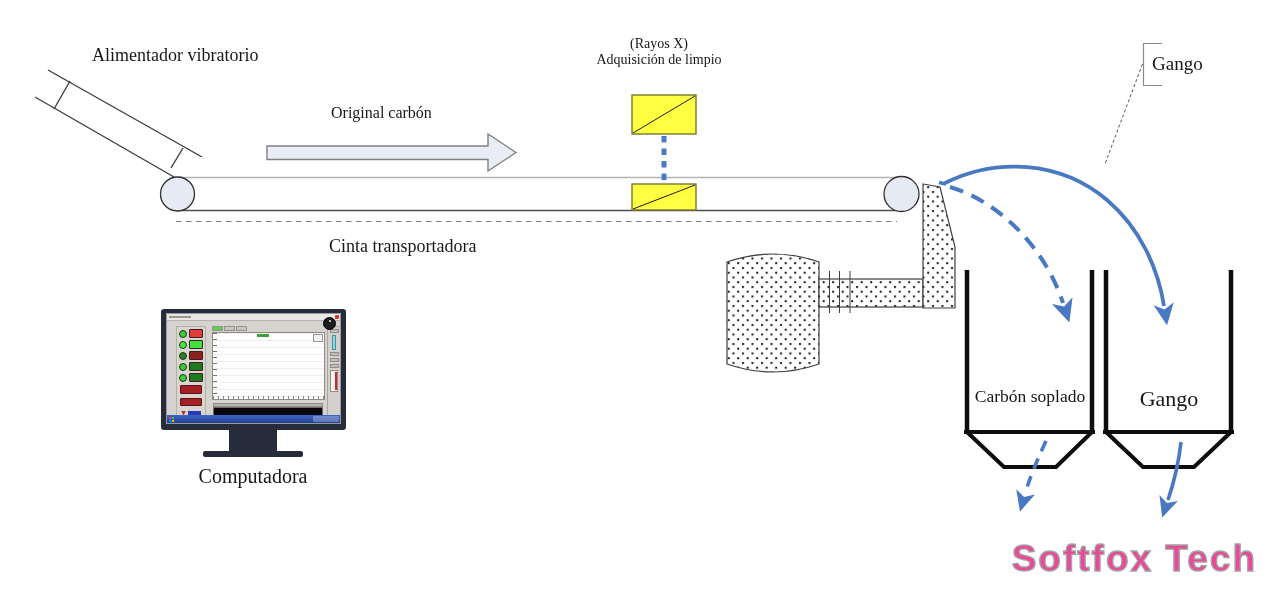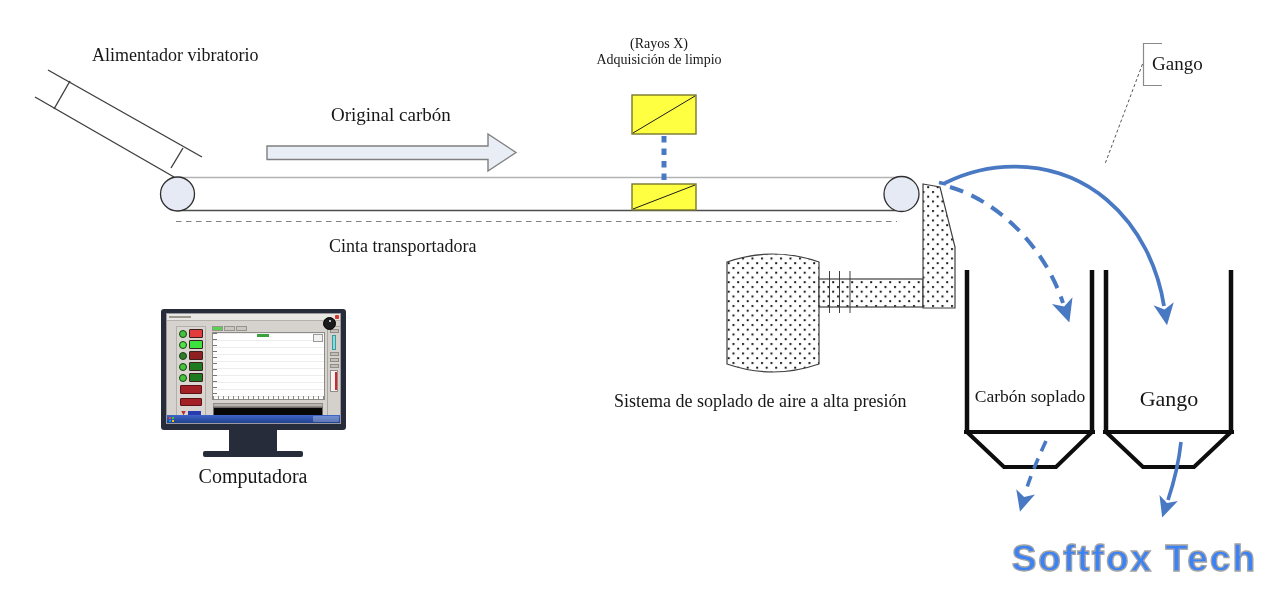--- a/index.html
+++ b/index.html
@@ -55,21 +55,21 @@
   .knob{position:absolute;left:156px;top:3px;width:13px;height:13px;border-radius:50%;background:#1b1b1b;border:1px solid #000;box-sizing:border-box;}
   .knob:after{content:"";position:absolute;left:5px;top:2px;width:2px;height:2px;background:#efefef;border-radius:50%;}
   .taskbar{position:absolute;left:0;right:0;bottom:0;height:8px;background:linear-gradient(#3f66c9,#20418f);}
   .start{position:absolute;left:2px;top:2px;width:2px;height:2px;background:#e44;
          box-shadow:3px 0 0 #3c3,0 3px 0 #09e,3px 3px 0 #fb0;}
   .tray{position:absolute;right:1px;top:1px;width:26px;height:6px;background:rgba(255,255,255,.28);border-radius:1px;}
   .neck{position:absolute;left:229px;top:429px;width:48px;height:23px;background:var(--bezel);}
   .base{position:absolute;left:203px;top:451px;width:100px;height:6px;background:var(--bezel);border-radius:2px;}
 
   .watermark{position:absolute;right:11px;top:538px;font-family:"Liberation Sans","DejaVu Sans",sans-serif;
-             font-size:37px;font-weight:700;letter-spacing:2px;color:#3b82f6;
+             font-size:37px;font-weight:700;letter-spacing:2px;color:#ec4899;
              -webkit-text-stroke:1.3px #a3a3a3;text-shadow:0 0 1px #c9c9c9;}
 </style>
 </head>
 <body>
 
 <div id="stage">
 
   <svg id="shapes" width="1268" height="589" viewBox="0 0 1268 589">
     <defs>
       <pattern id="dots" width="9.5" height="9.5" patternUnits="userSpaceOnUse">
@@ -133,28 +133,27 @@
     <path class="flowS" stroke-width="3.8" d="M945,183 C995,158 1060,160 1107,200 C1140,228 1158,268 1164,306" marker-end="url(#arrowBlue)"></path>
     <path class="flowS" stroke-width="4" stroke-dasharray="14,9" d="M950,187 C1000,202 1045,248 1063,303" marker-end="url(#arrowBlue)"></path>
     <path class="flowS" stroke-width="3.6" stroke-dasharray="11,8" d="M1046,441 Q1031,473 1025,494" marker-end="url(#arrowBlue)"></path>
     <path class="flowS" stroke-width="3.6" d="M1181,442 Q1178,470 1168,500" marker-end="url(#arrowBlue)"></path>
 
     <path d="M1162,43.5 H1143.5 V85.5 H1162" fill="none" stroke="#8a8a8a" stroke-width="1.2"></path>
     <line x1="1142.5" y1="64" x2="1105" y2="164" stroke="#555" stroke-width="1" stroke-dasharray="3,2.4"></line>
   </svg>
 
   <div class="lbl" style="left:45px;top:45px;font-size:18px;margin-left:47px;">Alimentador vibratorio</div>
-  <div class="lbl" style="left:331px;top:104px;font-size:19px;">Original carbón</div>
+  <div class="lbl" style="left:331px;top:104px;font-size:16px;">Original carbón</div>
   <div class="lbl center" style="left:553px;top:36px;width:212px;font-size:14px;">
     <div>(Rayos X)</div>
     <div>Adquisición de limpio</div>
   </div>
   <div class="lbl" style="left:1152px;top:53px;font-size:19px;">Gango</div>
   <div class="lbl" style="left:329px;top:236px;font-size:18px;text-align:right;">Cinta transportadora</div>
-  <div class="lbl" style="left:614px;top:391px;font-size:18px;">Sistema de soplado de aire a alta presión</div>
   <div class="lbl center" style="left:967px;top:386px;width:126px;font-size:17.5px;">Carbón soplado</div>
   <div class="lbl center" style="left:1106px;top:386px;width:126px;font-size:22px;">Gango</div>
   <div class="lbl center" style="left:10px;top:464px;width:486px;font-size:20px;line-height:24px;">
     <div>Computadora</div>
   </div>
 
   <div class="monitor">
     <div class="screen">
       <div class="titlebar">
         <span class="ttext"></span>

